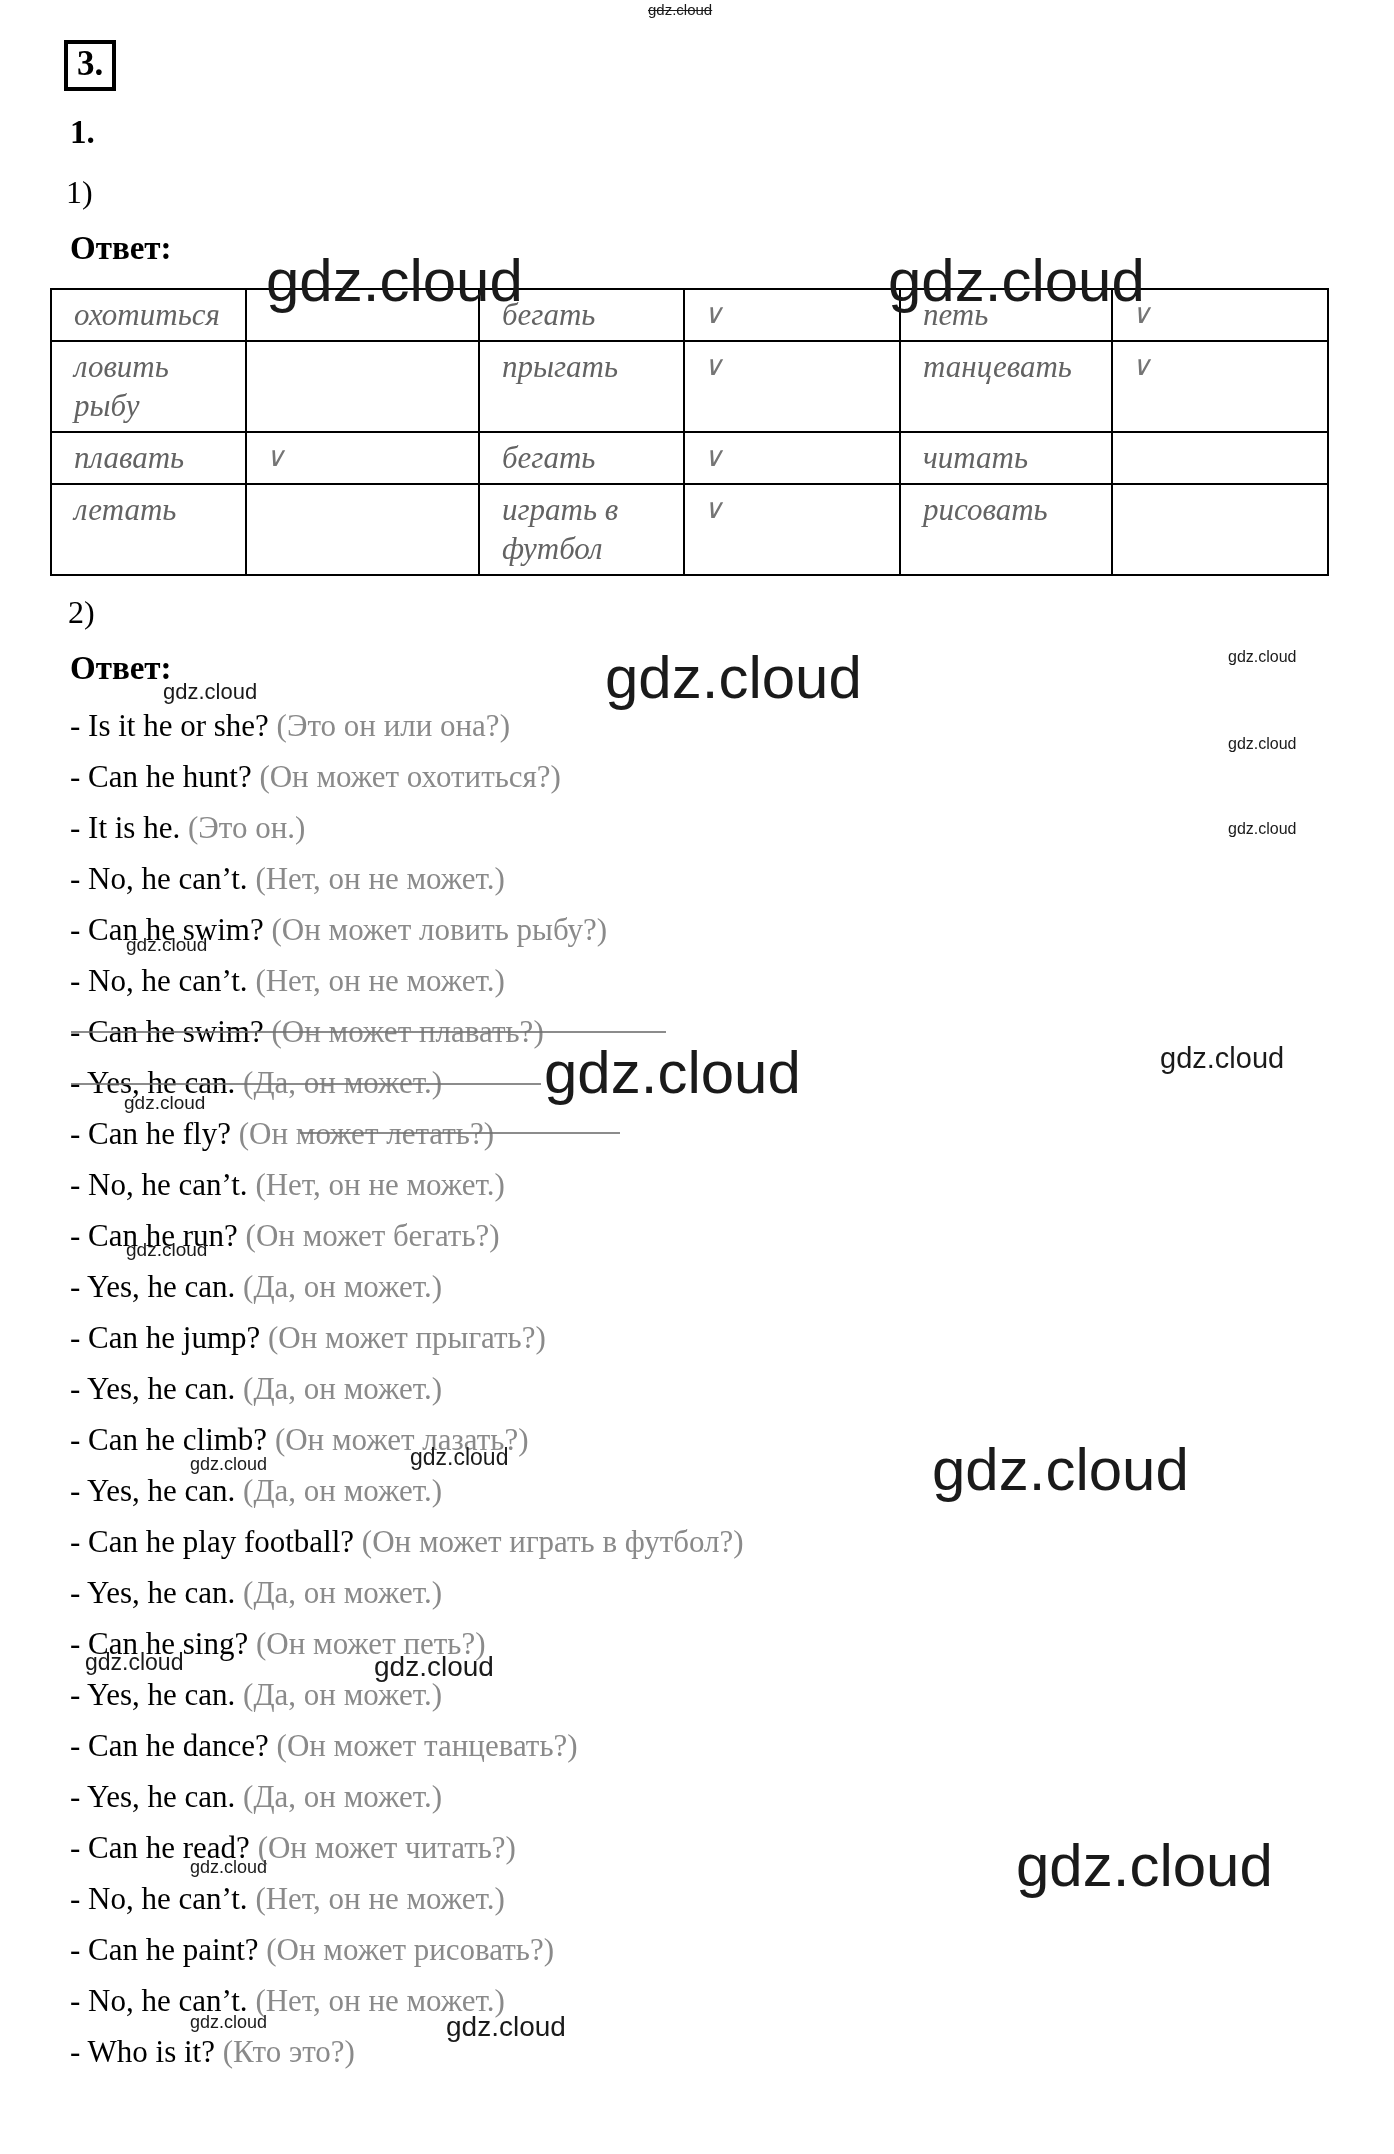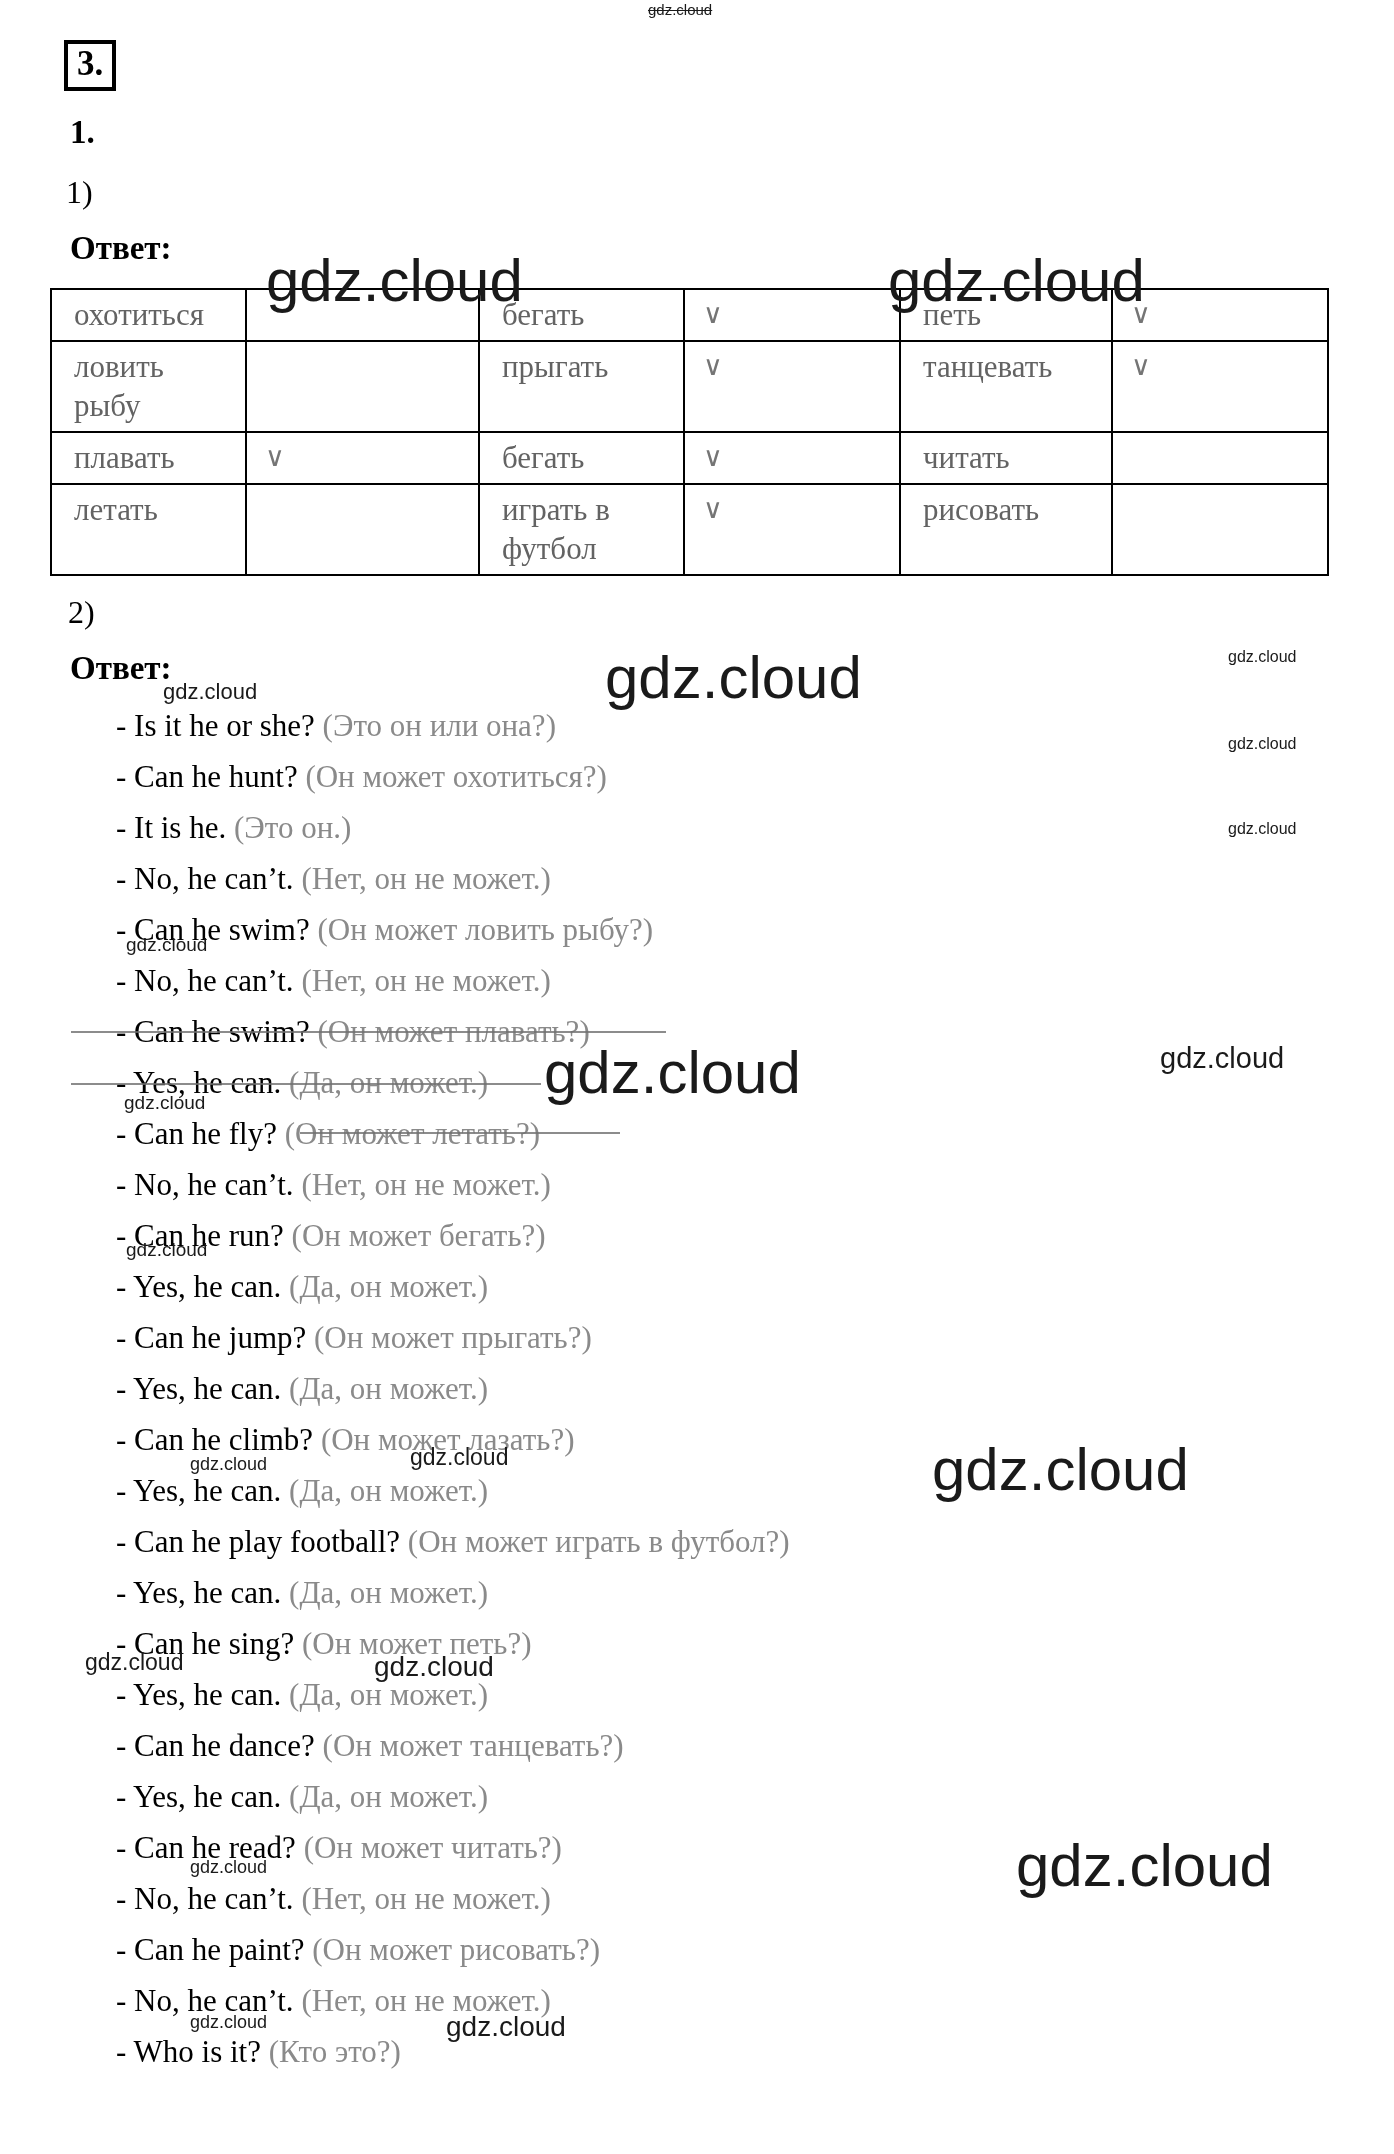--- a/index.html
+++ b/index.html
@@ -10,31 +10,31 @@
   }
   .exercise-box {
     position:absolute; left:64px; top:40px; border:4px solid #000;
     padding:0px 9px 3px 9px; font-size:35px; font-weight:bold; line-height:1.15;
   }
   .task-number { position:absolute; left:70px; top:114px; font-size:33px; font-weight:bold; }
   .part-label-1 { position:absolute; left:66px; top:174px; font-size:32px; }
   .answer-label-1 { position:absolute; left:70px; top:230px; font-size:33px; font-weight:bold; }
   .answer-table {
     position:absolute; left:50px; top:288px; width:1277px;
-    border-collapse:collapse; table-layout:fixed;
+    border-collapse:collapse; table-layout:fixed;font-style:italic;
   }
   .answer-table td { border:2px solid #000; vertical-align:top; }
   td.word-cell { font-size:31px; color:#636363; padding:5px 8px 5px 22px; line-height:1.28; }
   td.check-cell { font-size:27px; color:#757575; padding:8px 6px 0 18px; }
   tr.h-small { height:49px; }
   tr.h-big { height:90px; }
   .part-label-2 { position:absolute; left:68px; top:594px; font-size:32px; }
   .answer-label-2 { position:absolute; left:70px; top:650px; font-size:33px; font-weight:bold; }
   .dialogue { position:absolute; left:70px; top:700px; width:1250px; }
-  .dialogue-line { font-size:31px; line-height:51px; white-space:nowrap;margin-left:46px; }
+  .dialogue-line { font-size:31px; line-height:51px; white-space:nowrap; }
   .dialogue-line .en { color:#000; }
   .dialogue-line .ru { color:#8a8a8a; }
   .watermark-layer .wm {
     position:absolute; font-family:"Liberation Sans", sans-serif;
     color:#1a1a1a; white-space:nowrap; line-height:1.1;
   }
   .wm.strike { text-decoration:line-through; }
   .strike-artifact { position:absolute; height:2px; background:#6f6f6f; opacity:.8; }
 </style>
 </head>

